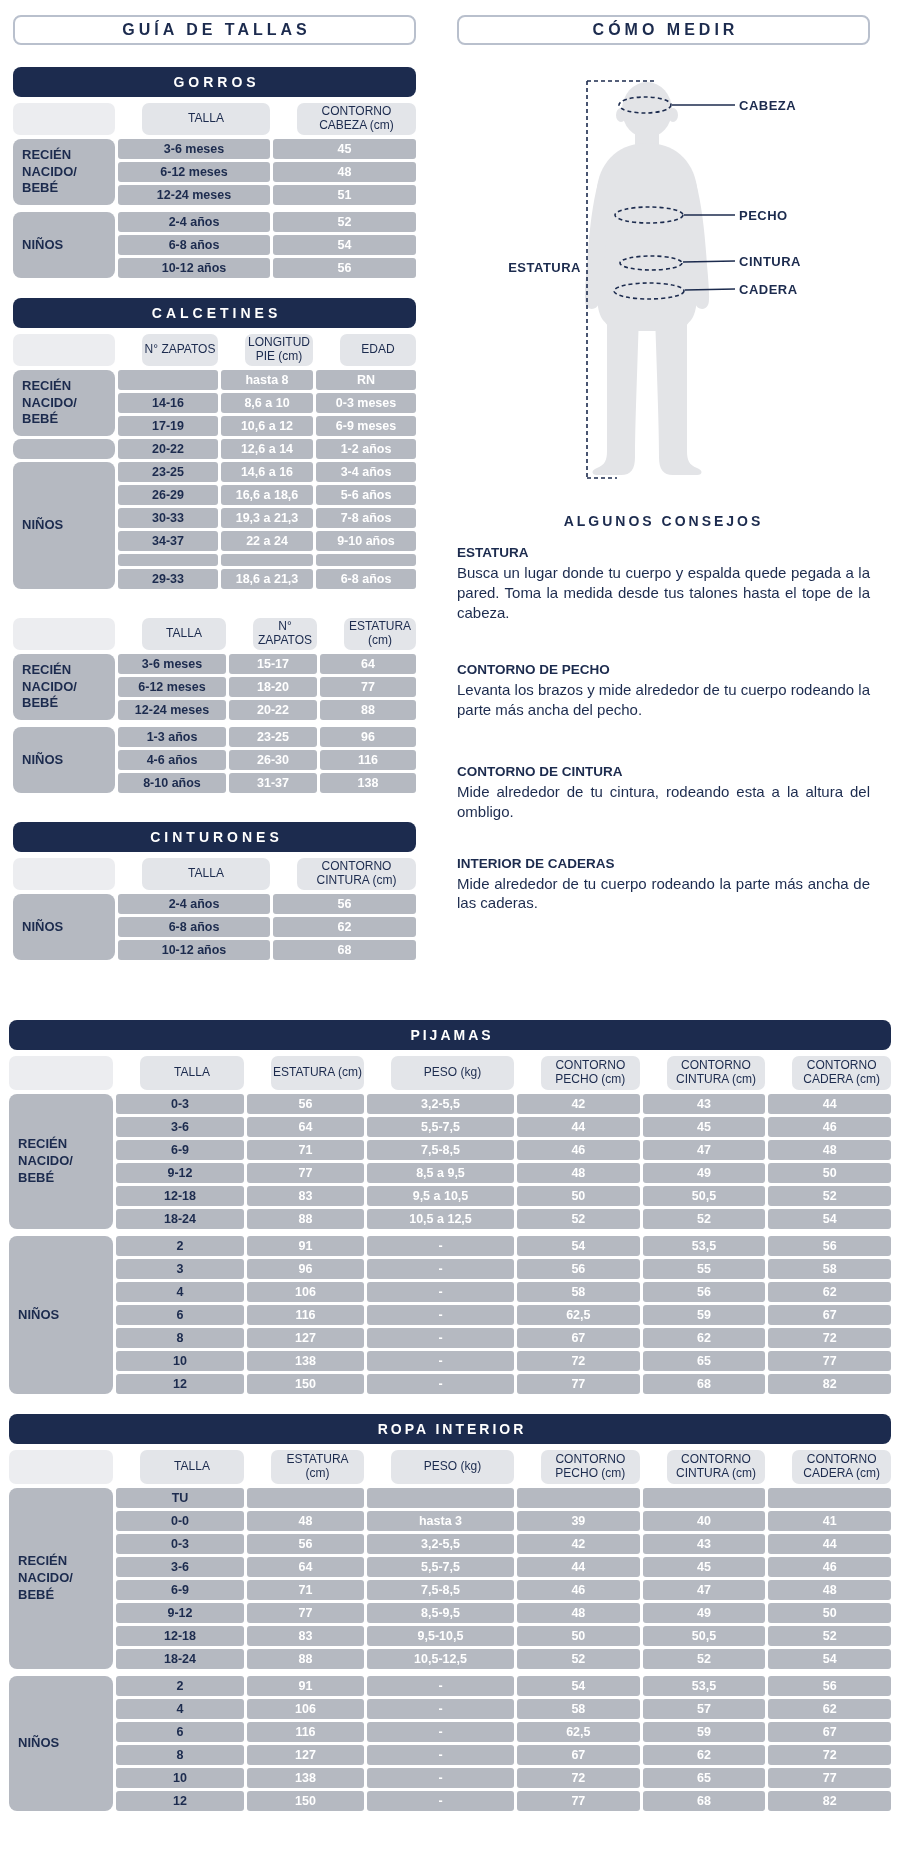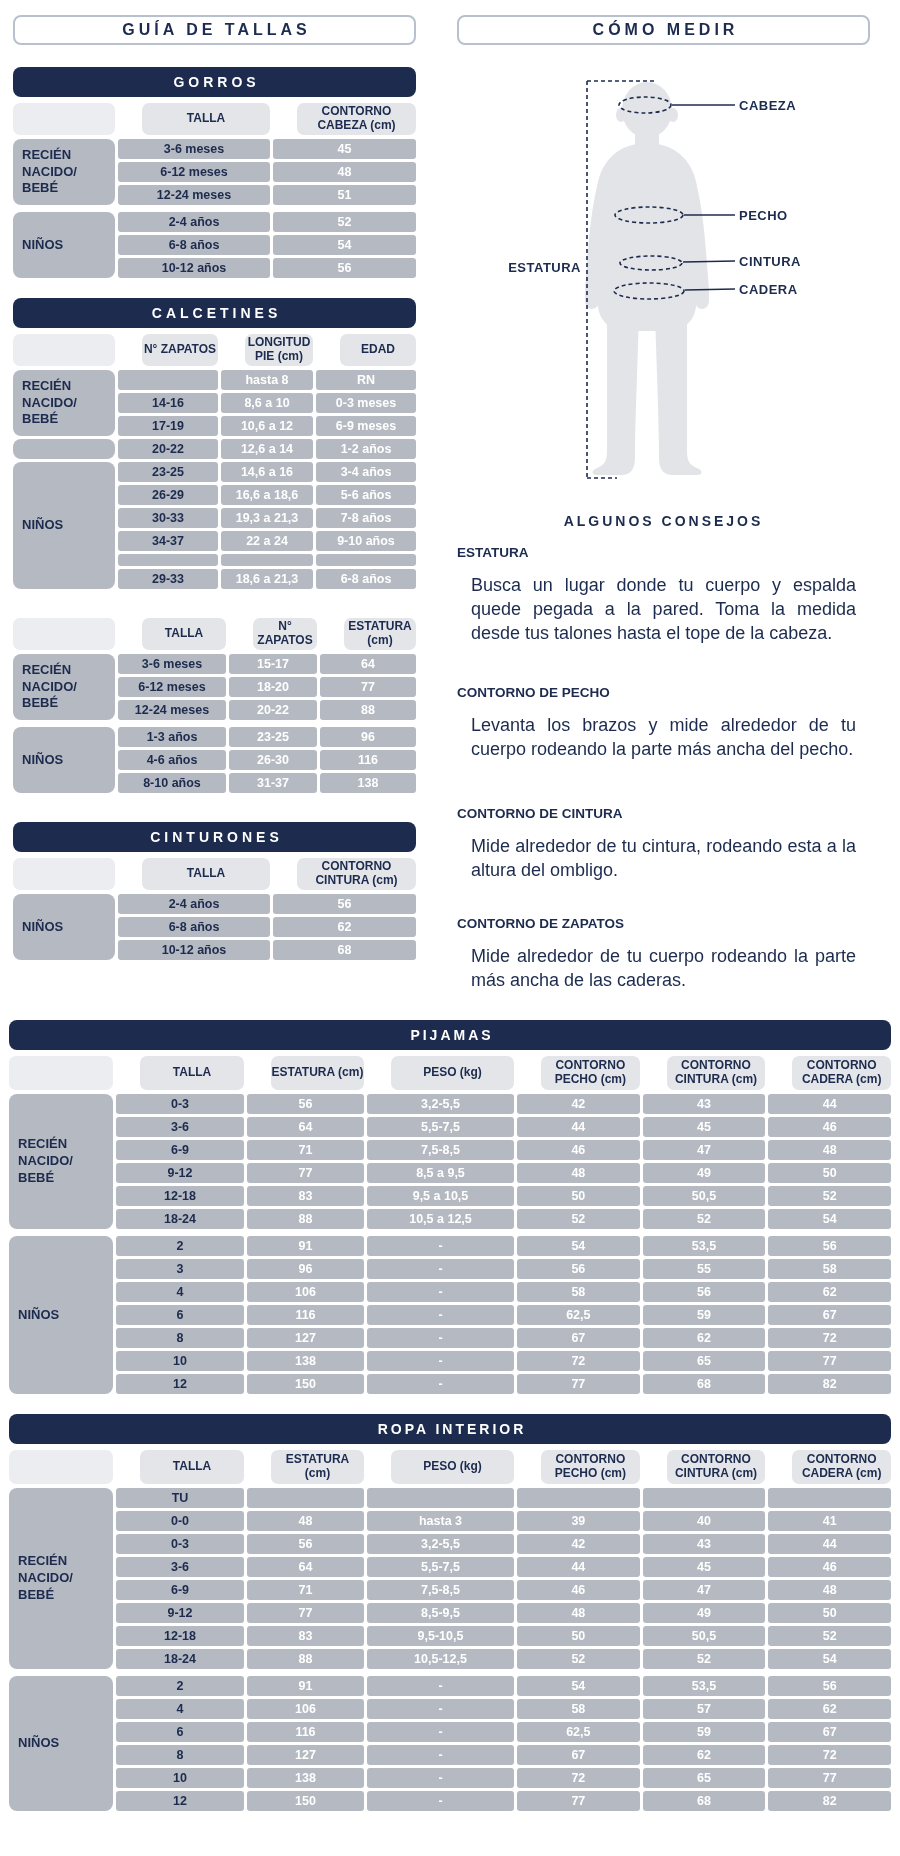--- a/index.html
+++ b/index.html
@@ -37,40 +37,40 @@
   #pijamas{margin-bottom:20px;}
 
   #gorros .tbl-grid{grid-template-columns:102px 152px 1fr;}
   #calcetines .tbl-grid{grid-template-columns:102px 100px 92px 1fr;}
   #ballerinas .tbl-grid{grid-template-columns:102px 108px 88px 1fr;}
   #cinturones .tbl-grid{grid-template-columns:102px 152px 1fr;}
   .wide .tbl-grid{grid-template-columns:104px 128px 117px 147px 1fr 1fr 1fr;}
 
   .cell{display:flex;align-items:center;justify-content:center;box-sizing:border-box;}
   .cell.head{
-    background:#e3e5e9;border-radius:7px;font-weight:bold;font-size:12px;line-height:1.15;
+    background:#e3e5e9;border-radius:7px;font-weight:normal;font-size:12px;line-height:1.15;
     text-align:center;white-space:pre-line;height:32px;color:#1c2b4e;margin-left:24px;
   }
   .cell.corner{background:#ecedf0;border-radius:7px;height:32px;}
   .wide .cell.head,.wide .cell.corner{height:34px;}
   .cell.label{
     background:#b5b9c1;border-radius:8px;font-weight:bold;font-size:13px;color:#1c2b4e;
     justify-content:flex-start;text-align:left;padding-left:9px;white-space:pre-line;line-height:1.3;
   }
   .cell.data{background:#b5b9c1;border-radius:3px;height:20px;font-weight:bold;font-size:12.5px;}
   .cell.data.strong{color:#1c2b4e;}
   .cell.data.light{color:#ffffff;}
   .cell.data.spacer{height:12px;}
 
   .cm-intro{margin:13px auto 0;width:402px;text-align:center;font-size:13.5px;line-height:1.24;}
   .figure-wrap{margin:20px 0 0 40px;width:320px;}
   .consejos-title{text-align:center;font-weight:bold;font-size:14px;letter-spacing:3px;margin-top:26px;}
   .consejos-p{margin:10px 0 0;font-size:13.5px;line-height:1.32;text-align:justify;}
   .sec h4{margin:0 0 3px;font-size:13.5px;}
-  .sec p{margin:14px;font-size:18px;line-height:1.32;text-align:justify;}
+  .sec p{margin:0;font-size:15px;line-height:1.32;text-align:justify;}
   .sec-estatura{margin-top:16px;}
   .sec-pecho{margin-top:40px;}
   .sec-cintura{margin-top:44px;}
   .sec-caderas{margin-top:34px;}
 
   svg .sil{fill:#e3e4e7;}
   svg .dash{fill:none;stroke:#1c2b4e;stroke-width:1.6;stroke-dasharray:4 3;}
   svg .lead{stroke:#1c2b4e;stroke-width:1.6;}
   svg text{font-family:"Liberation Sans",sans-serif;font-weight:bold;font-size:13px;fill:#1c2b4e;letter-spacing:0.5px;}
 </style>
@@ -261,21 +261,21 @@
   </div>
   <div class="sec sec-pecho">
     <h4>CONTORNO DE PECHO</h4>
     <p>Levanta los brazos y mide alrededor de tu cuerpo rodeando la parte más ancha del pecho.</p>
   </div>
   <div class="sec sec-cintura">
     <h4>CONTORNO DE CINTURA</h4>
     <p>Mide alrededor de tu cintura, rodeando esta a la altura del ombligo.</p>
   </div>
   <div class="sec sec-caderas">
-    <h4>CONTORNO DE ZAPATOS</h4>
+    <h4>INTERIOR DE CADERAS</h4>
     <p>Mide alrededor de tu cuerpo rodeando la parte más ancha de las caderas.</p>
   </div>
 </div>
 
 <div id="wide-col">
   <section class="tbl wide" id="pijamas">
       <div class="tbl-bar">PIJAMAS</div>
       <div class="tbl-grid tbl-head">
         <div class="cell corner"></div>
         <div class="cell head">TALLA</div>

